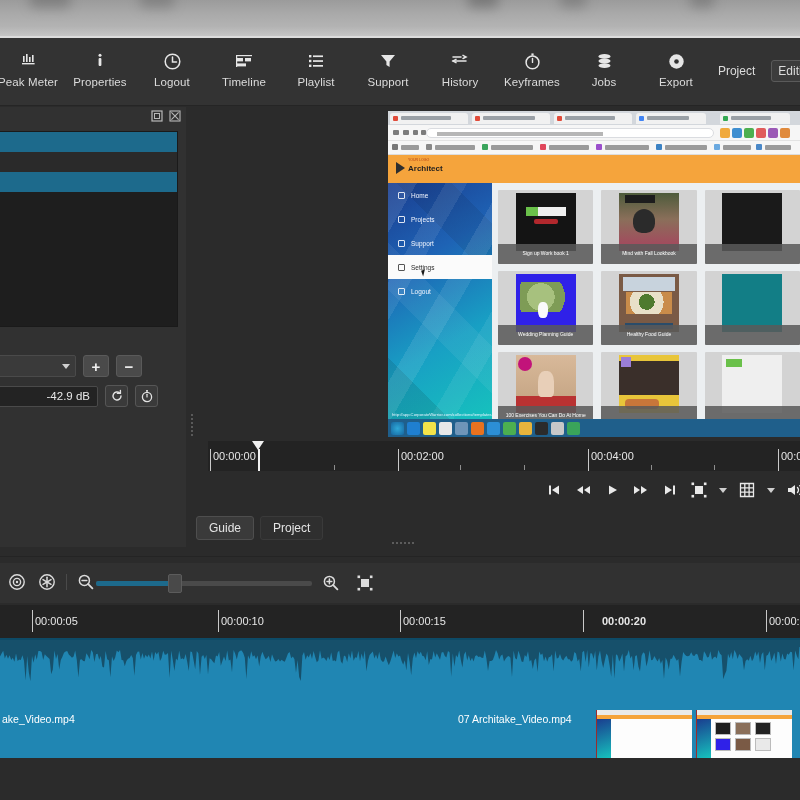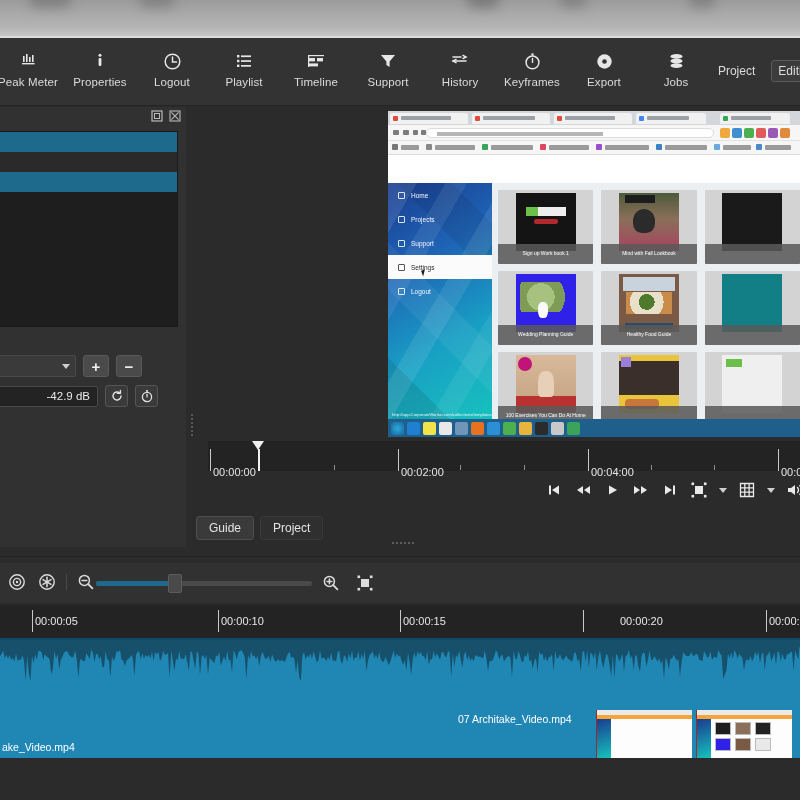--- a/index.html
+++ b/index.html
@@ -130,21 +130,21 @@
   .card .cap { position:absolute; left:0; right:0; bottom:0; height:20px; background:rgba(90,90,90,.86); }
   .card .cap span { position:absolute; left:50%; transform:translateX(-50%); top:6px; font-size:5px; color:#fff; filter:blur(.35px); white-space:nowrap; }
 
   .taskbar { position:absolute; left:0; right:0; bottom:0; height:18px; background:#1f5f8b; display:flex; align-items:center; gap:3px; padding-left:3px; }
   .tbi { width:13px; height:13px; border-radius:2px; }
 
   
   .scrub { position:absolute; left:208px; top:441px; width:592px; height:30px; background:#232323; }
   .scrub-tick { position:absolute; top:8px; width:1px; height:22px; background:#c9c9c9; }
   .scrub-sm { position:absolute; top:24px; width:1px; height:5px; background:#8e8e8e; }
-  .scrub-lb { position:absolute; top:9px; font-size:11px; color:#e6e6e6; white-space:nowrap;margin-top:16px; }
+  .scrub-lb { position:absolute; top:9px; font-size:11px; color:#e6e6e6; white-space:nowrap; }
   .playhead { position:absolute; top:0; width:13px; height:30px; margin-left:-6px; }
   .playhead .tri { width:0;height:0;border-left:6.5px solid transparent;border-right:6.5px solid transparent;border-top:9px solid #f0f0f0; }
   .playhead .stem { position:absolute; left:6px; top:8px; width:1.6px; height:22px; background:#f0f0f0; }
 
   
   .trow { position:absolute; left:208px; top:480px; width:592px; height:26px; }
   .tc-spin { position:absolute; left:0; top:0; display:flex; align-items:center; }
   .tc-time {
     width:110px; height:22px; background:#1c1c1c; border:1px solid #3a3a3a; border-radius:2px;
     display:flex; align-items:center; justify-content:center; font-size:12px; color:#f0f0f0;
@@ -241,49 +241,49 @@
         <span class="tb-ico">
           <svg width="19" height="19" viewBox="0 0 19 19">
               <circle cx="9.5" cy="9.5" r="7.3" fill="none" stroke="#e6e6e6" stroke-width="1.5"></circle>
               <path d="M9.5 5v5h4" stroke="#e6e6e6" stroke-width="1.5" fill="none" stroke-linecap="round"></path>
             </svg>
         </span>
         <span class="tb-lb">Logout</span>
       </div>
       <div class="tb-item">
         <span class="tb-ico">
+          <svg width="20" height="18" viewBox="0 0 20 18">
+              <g fill="#e6e6e6">
+            <rect x="2" y="3" width="16" height="1.2"></rect>
+            <rect x="2" y="6" width="7" height="3.4"></rect>
+                <rect x="11" y="6" width="6" height="3.4"></rect>
+            <rect x="2" y="11.4" width="10" height="3"></rect>
+                <rect x="2" y="3" width="1.2" height="12"></rect>
+              </g>
+            </svg>
+        </span>
+        <span class="tb-lb">Timeline</span>
+      </div>
+      <div class="tb-item">
+        <span class="tb-ico">
           <svg width="18" height="18" viewBox="0 0 18 18">
               <g fill="#e6e6e6">
             <rect x="2" y="3" width="2.4" height="2.4"></rect>
                 <rect x="6" y="3.4" width="10" height="1.7"></rect>
             <rect x="2" y="7.8" width="2.4" height="2.4"></rect>
                 <rect x="6" y="8.2" width="10" height="1.7"></rect>
             <rect x="2" y="12.6" width="2.4" height="2.4"></rect>
                 <rect x="6" y="13" width="10" height="1.7"></rect>
               </g>
             </svg>
         </span>
         <span class="tb-lb">Playlist</span>
       </div>
       <div class="tb-item">
         <span class="tb-ico">
-          <svg width="20" height="18" viewBox="0 0 20 18">
-              <g fill="#e6e6e6">
-            <rect x="2" y="3" width="16" height="1.2"></rect>
-            <rect x="2" y="6" width="7" height="3.4"></rect>
-                <rect x="11" y="6" width="6" height="3.4"></rect>
-            <rect x="2" y="11.4" width="10" height="3"></rect>
-                <rect x="2" y="3" width="1.2" height="12"></rect>
-              </g>
-            </svg>
-        </span>
-        <span class="tb-lb">Timeline</span>
-      </div>
-      <div class="tb-item">
-        <span class="tb-ico">
           <svg width="18" height="18" viewBox="0 0 18 18">
               <path d="M2 3h14l-5.4 6.4V15l-3.2-2V9.4z" fill="#e6e6e6"></path>
             </svg>
         </span>
         <span class="tb-lb">Support</span>
       </div>
       <div class="tb-item">
         <span class="tb-ico">
           <svg width="20" height="18" viewBox="0 0 20 18">
               <g fill="none" stroke="#e6e6e6" stroke-width="1.5" stroke-linecap="round">
@@ -302,37 +302,37 @@
               <circle cx="9.5" cy="10.4" r="6.4" fill="none" stroke="#e6e6e6" stroke-width="1.5"></circle>
               <rect x="8.4" y="1.4" width="2.2" height="2.2" fill="#e6e6e6"></rect>
               <path d="M9.5 6.4v4" stroke="#e6e6e6" stroke-width="1.4" stroke-linecap="round"></path>
             </svg>
         </span>
         <span class="tb-lb">Keyframes</span>
       </div>
       <div class="tb-item">
         <span class="tb-ico">
           <svg width="19" height="19" viewBox="0 0 19 19">
-              <circle cx="9.5" cy="9.5" r="7.2" fill="#e6e6e6"></circle>
-              <circle cx="9.5" cy="9.5" r="2.3" fill="#333"></circle>
-            </svg>
-        </span>
-        <span class="tb-lb">Export</span>
-      </div>
-      <div class="tb-item">
-        <span class="tb-ico">
-          <svg width="19" height="19" viewBox="0 0 19 19">
               <g fill="#e6e6e6">
             <ellipse cx="9.5" cy="4.4" rx="6" ry="2.4"></ellipse>
                 <ellipse cx="9.5" cy="9" rx="6" ry="2.4"></ellipse>
                 <ellipse cx="9.5" cy="13.6" rx="6" ry="2.4"></ellipse>
               </g>
             </svg>
         </span>
         <span class="tb-lb">Jobs</span>
+      </div>
+      <div class="tb-item">
+        <span class="tb-ico">
+          <svg width="19" height="19" viewBox="0 0 19 19">
+              <circle cx="9.5" cy="9.5" r="7.2" fill="#e6e6e6"></circle>
+              <circle cx="9.5" cy="9.5" r="2.3" fill="#333"></circle>
+            </svg>
+        </span>
+        <span class="tb-lb">Export</span>
       </div>
     </div>
 
     <div class="tb-right">
       <div class="tb-mode">Project</div>
       <div class="tb-mode active">Editing</div>
     </div>
   </div>
 
   <div class="lpanel">
@@ -444,20 +444,27 @@
       <i class="bmi" style="left:208px;background:#9b4fcc;"></i>
         <i class="bm" style="left:217px;width:44px;"></i>
       <i class="bmi" style="left:268px;background:#3b82c4;"></i>
         <i class="bm" style="left:277px;width:42px;"></i>
       <i class="bmi" style="left:326px;background:#6aa9e0;"></i>
         <i class="bm" style="left:335px;width:28px;"></i>
       <i class="bmi" style="left:368px;background:#4a88c8;"></i>
         <i class="bm" style="left:377px;width:26px;"></i>
     </div>
 
+    <div class="site-head">
+      <div class="site-logo">
+        <span class="tri"></span>
+        <span class="nm">Architect</span>
+        <span class="sub">YOUR LOGO</span>
+      </div>
+    </div>
 
     <div class="site-body">
       <div class="sb">
         <div class="sb-item">
           <span class="i"></span>
           <span class="t">Home</span>
         </div>
         <div class="sb-item">
           <span class="i"></span>
           <span class="t">Projects</span>
@@ -740,34 +747,34 @@
   </div>
 
   <div class="tl-ruler">
     <div class="r-tick" style="left:32px;"></div>
     <div class="r-lb" style="left:35px;">00:00:05</div>
     <div class="r-tick" style="left:218px;"></div>
     <div class="r-lb" style="left:221px;">00:00:10</div>
     <div class="r-tick" style="left:400px;"></div>
     <div class="r-lb" style="left:403px;">00:00:15</div>
     <div class="r-tick" style="left:583px;"></div>
-    <div class="r-lb" style="left:620px;">00:00:20</div>
+    <div class="r-lb" style="left:602px;font-weight:bold;">00:00:20</div>
     <div class="r-tick" style="left:766px;"></div>
     <div class="r-lb" style="left:769px;">00:00:2</div>
   </div>
 
   <div class="tl-track">
     <div class="clip-a">
       <svg class="wave" id="wave" viewBox="0 0 800 44" preserveAspectRatio="none">
           <path d="M0,0 L0.0,16.6 L1.6,13.5 L3.2,10.7 L4.8,18.6 L6.4,14.7 L8.0,18.8 L9.6,15.2 L11.2,20.0 L12.8,17.8 L14.4,21.7 L16.0,13.4 L17.6,21.1 L19.2,19.5 L20.8,20.0 L22.4,15.3 L24.0,20.8 L25.6,40.4 L27.2,15.9 L28.8,32.3 L30.4,41.2 L32.0,16.0 L33.6,22.8 L35.2,14.3 L36.8,19.7 L38.4,10.9 L40.0,11.0 L41.6,12.0 L43.2,19.9 L44.8,14.3 L46.4,15.9 L48.0,17.4 L49.6,19.1 L51.2,34.2 L52.8,29.5 L54.4,10.5 L56.0,18.9 L57.6,14.0 L59.2,29.6 L60.8,20.1 L62.4,16.8 L64.0,12.7 L65.6,11.6 L67.2,11.0 L68.8,14.6 L70.4,15.9 L72.0,17.8 L73.6,16.4 L75.2,10.4 L76.8,19.9 L78.4,37.6 L80.0,19.7 L81.6,19.3 L83.2,21.0 L84.8,21.2 L86.4,13.2 L88.0,15.7 L89.6,19.2 L91.2,10.1 L92.8,12.2 L94.4,21.9 L96.0,14.2 L97.6,13.8 L99.2,19.7 L100.8,15.9 L102.4,26.8 L104.0,27.4 L105.6,10.9 L107.2,19.3 L108.8,20.3 L110.4,37.2 L112.0,16.3 L113.6,20.9 L115.2,17.4 L116.8,10.6 L118.4,12.2 L120.0,10.1 L121.6,19.9 L123.2,20.3 L124.8,26.2 L126.4,21.1 L128.0,18.8 L129.6,18.1 L131.2,14.9 L132.8,18.1 L134.4,35.7 L136.0,14.9 L137.6,11.8 L139.2,11.6 L140.8,19.6 L142.4,12.9 L144.0,18.8 L145.6,14.7 L147.2,17.3 L148.8,14.6 L150.4,18.4 L152.0,11.5 L153.6,20.7 L155.2,12.0 L156.8,14.6 L158.4,11.7 L160.0,21.0 L161.6,18.0 L163.2,10.7 L164.8,14.8 L166.4,14.4 L168.0,13.1 L169.6,38.0 L171.2,10.7 L172.8,19.9 L174.4,31.0 L176.0,18.5 L177.6,20.4 L179.2,10.7 L180.8,19.2 L182.4,18.2 L184.0,19.5 L185.6,14.0 L187.2,21.7 L188.8,30.9 L190.4,11.5 L192.0,11.9 L193.6,20.3 L195.2,29.2 L196.8,11.1 L198.4,13.4 L200.0,35.0 L201.6,16.8 L203.2,15.0 L204.8,19.0 L206.4,14.9 L208.0,34.5 L209.6,18.3 L211.2,19.2 L212.8,21.4 L214.4,23.2 L216.0,15.6 L217.6,16.6 L219.2,12.1 L220.8,25.7 L222.4,21.0 L224.0,16.6 L225.6,21.0 L227.2,10.5 L228.8,20.4 L230.4,19.6 L232.0,32.2 L233.6,10.1 L235.2,13.7 L236.8,19.4 L238.4,12.6 L240.0,10.7 L241.6,10.5 L243.2,13.1 L244.8,17.8 L246.4,39.0 L248.0,15.2 L249.6,19.3 L251.2,11.3 L252.8,16.8 L254.4,15.3 L256.0,19.3 L257.6,15.5 L259.2,26.5 L260.8,16.2 L262.4,11.8 L264.0,16.1 L265.6,19.2 L267.2,17.9 L268.8,15.8 L270.4,22.0 L272.0,14.2 L273.6,18.2 L275.2,21.4 L276.8,21.0 L278.4,18.9 L280.0,21.5 L281.6,19.7 L283.2,20.9 L284.8,21.7 L286.4,17.7 L288.0,13.4 L289.6,12.1 L291.2,18.3 L292.8,16.6 L294.4,19.1 L296.0,32.7 L297.6,20.0 L299.2,36.9 L300.8,41.0 L302.4,15.5 L304.0,11.9 L305.6,19.7 L307.2,15.3 L308.8,17.4 L310.4,13.2 L312.0,19.0 L313.6,11.1 L315.2,16.9 L316.8,22.2 L318.4,20.6 L320.0,10.2 L321.6,18.8 L323.2,17.6 L324.8,18.6 L326.4,20.9 L328.0,16.6 L329.6,20.0 L331.2,12.3 L332.8,21.0 L334.4,20.3 L336.0,21.5 L337.6,12.5 L339.2,10.6 L340.8,21.2 L342.4,23.8 L344.0,15.4 L345.6,16.5 L347.2,21.9 L348.8,13.2 L350.4,18.4 L352.0,10.6 L353.6,20.7 L355.2,17.3 L356.8,17.8 L358.4,11.1 L360.0,21.2 L361.6,13.6 L363.2,19.3 L364.8,10.6 L366.4,31.3 L368.0,20.7 L369.6,15.0 L371.2,13.3 L372.8,11.6 L374.4,18.5 L376.0,14.5 L377.6,19.2 L379.2,11.8 L380.8,19.5 L382.4,21.8 L384.0,21.5 L385.6,16.5 L387.2,21.2 L388.8,25.2 L390.4,21.3 L392.0,16.0 L393.6,10.4 L395.2,18.1 L396.8,13.3 L398.4,16.4 L400.0,15.6 L401.6,21.0 L403.2,24.8 L404.8,20.3 L406.4,30.6 L408.0,12.9 L409.6,21.7 L411.2,35.3 L412.8,18.4 L414.4,12.5 L416.0,18.2 L417.6,11.2 L419.2,14.6 L420.8,11.8 L422.4,16.1 L424.0,16.3 L425.6,20.3 L427.2,11.2 L428.8,25.1 L430.4,19.1 L432.0,19.6 L433.6,10.9 L435.2,17.4 L436.8,13.3 L438.4,16.4 L440.0,19.7 L441.6,12.6 L443.2,11.9 L444.8,16.1 L446.4,17.4 L448.0,11.1 L449.6,12.6 L451.2,36.7 L452.8,13.2 L454.4,26.6 L456.0,15.0 L457.6,17.5 L459.2,10.5 L460.8,19.8 L462.4,27.4 L464.0,14.8 L465.6,11.4 L467.2,20.6 L468.8,15.3 L470.4,21.1 L472.0,17.8 L473.6,21.6 L475.2,16.1 L476.8,15.3 L478.4,17.1 L480.0,16.5 L481.6,17.7 L483.2,17.9 L484.8,10.5 L486.4,18.5 L488.0,30.9 L489.6,21.1 L491.2,20.9 L492.8,20.0 L494.4,15.7 L496.0,10.1 L497.6,13.2 L499.2,19.5 L500.8,15.7 L502.4,14.4 L504.0,21.6 L505.6,18.7 L507.2,16.8 L508.8,16.0 L510.4,17.7 L512.0,36.9 L513.6,10.7 L515.2,18.2 L516.8,19.5 L518.4,10.8 L520.0,15.6 L521.6,21.4 L523.2,21.9 L524.8,15.0 L526.4,17.1 L528.0,11.3 L529.6,21.5 L531.2,19.7 L532.8,28.9 L534.4,20.3 L536.0,18.3 L537.6,31.9 L539.2,11.5 L540.8,14.9 L542.4,13.5 L544.0,21.3 L545.6,16.6 L547.2,21.7 L548.8,17.3 L550.4,16.8 L552.0,14.2 L553.6,31.6 L555.2,10.4 L556.8,18.6 L558.4,18.0 L560.0,14.1 L561.6,18.8 L563.2,20.4 L564.8,17.7 L566.4,15.7 L568.0,19.3 L569.6,19.3 L571.2,21.7 L572.8,19.9 L574.4,12.0 L576.0,13.6 L577.6,21.6 L579.2,18.7 L580.8,31.5 L582.4,12.3 L584.0,10.8 L585.6,21.9 L587.2,10.0 L588.8,27.4 L590.4,13.2 L592.0,13.6 L593.6,18.9 L595.2,11.0 L596.8,30.6 L598.4,16.4 L600.0,10.6 L601.6,20.9 L603.2,28.0 L604.8,20.6 L606.4,13.6 L608.0,15.9 L609.6,25.2 L611.2,36.8 L612.8,14.2 L614.4,38.4 L616.0,14.3 L617.6,15.4 L619.2,21.6 L620.8,18.2 L622.4,13.4 L624.0,31.4 L625.6,16.3 L627.2,15.1 L628.8,10.1 L630.4,18.5 L632.0,15.8 L633.6,30.2 L635.2,16.1 L636.8,15.2 L638.4,26.4 L640.0,31.4 L641.6,15.7 L643.2,12.2 L644.8,13.7 L646.4,26.4 L648.0,20.0 L649.6,10.3 L651.2,20.2 L652.8,19.7 L654.4,16.1 L656.0,18.9 L657.6,21.5 L659.2,18.1 L660.8,23.7 L662.4,19.9 L664.0,38.9 L665.6,17.4 L667.2,20.9 L668.8,29.4 L670.4,18.7 L672.0,18.8 L673.6,14.7 L675.2,17.9 L676.8,20.7 L678.4,19.0 L680.0,36.6 L681.6,21.8 L683.2,11.9 L684.8,14.4 L686.4,16.1 L688.0,16.2 L689.6,15.4 L691.2,12.2 L692.8,15.4 L694.4,16.0 L696.0,13.7 L697.6,14.4 L699.2,20.1 L700.8,20.0 L702.4,21.6 L704.0,11.2 L705.6,13.8 L707.2,17.4 L708.8,16.9 L710.4,11.3 L712.0,19.7 L713.6,17.6 L715.2,16.5 L716.8,18.6 L718.4,10.1 L720.0,13.7 L721.6,15.2 L723.2,39.3 L724.8,34.4 L726.4,30.7 L728.0,13.7 L729.6,18.3 L731.2,12.0 L732.8,19.3 L734.4,10.1 L736.0,13.2 L737.6,19.1 L739.2,13.9 L740.8,16.0 L742.4,18.1 L744.0,30.2 L745.6,20.9 L747.2,19.3 L748.8,20.7 L750.4,15.7 L752.0,21.2 L753.6,18.2 L755.2,11.6 L756.8,16.3 L758.4,11.7 L760.0,22.9 L761.6,14.6 L763.2,12.0 L764.8,30.2 L766.4,15.7 L768.0,14.7 L769.6,10.9 L771.2,21.0 L772.8,17.8 L774.4,12.7 L776.0,24.0 L777.6,11.6 L779.2,12.5 L780.8,21.6 L782.4,13.6 L784.0,19.0 L785.6,19.5 L787.2,13.5 L788.8,14.8 L790.4,11.8 L792.0,12.3 L793.6,30.4 L795.2,10.6 L796.8,15.7 L798.4,19.2 L800,0 Z" fill="#16506b"></path>
           <rect x="0" y="0" width="800" height="7" fill="#16506b"></rect>
         </svg>
     </div>
     <div class="clip-v">
-      <span class="lbl" style="left:2px;margin-top:28px;">ake_Video.mp4</span>
+      <span class="lbl" style="left:2px;">ake_Video.mp4</span>
       <span class="lbl" style="left:458px;">07 Architake_Video.mp4</span>
       <div class="vthumb" style="left:596px;">
         <div class="vth-top"></div>
           <div class="vth-or"></div>
         <div class="vth-sb"></div>
           <div class="vth-main"></div>
       </div>
       <div class="vthumb" style="left:696px;">
         <div class="vth-top"></div>
           <div class="vth-or"></div>

